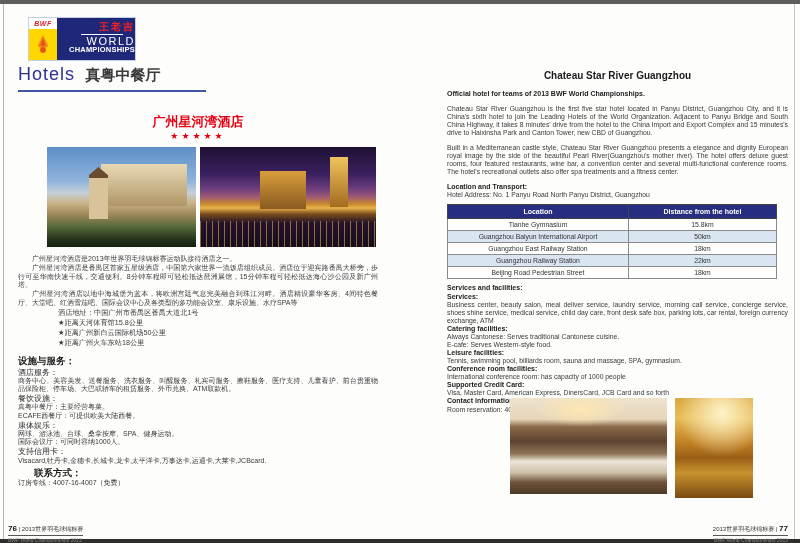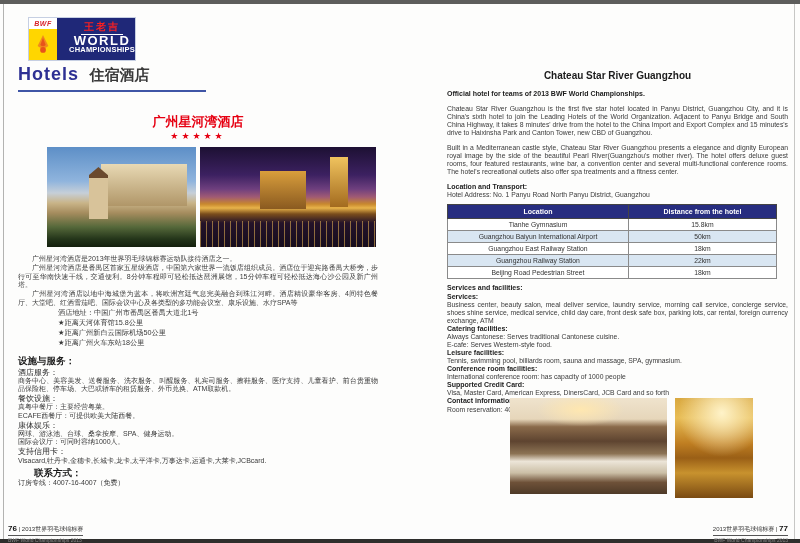--- a/index.html
+++ b/index.html
@@ -10,29 +10,29 @@
   .edge-l{position:absolute;left:3px;top:4px;bottom:4px;width:1px;background:#b3b3b1;}
   .edge-r{position:absolute;right:5px;top:4px;bottom:4px;width:1px;background:#c7c7c5;}
 
   
   .logo{position:absolute;left:28px;top:17px;width:108px;height:44px;display:flex;
         border:1px solid #c6cfe2;background:#fff;box-sizing:border-box;}
   .logo-left{width:32px;display:flex;flex-direction:column;}
   .logo-bwf{height:11px;background:#fff;color:#d8232a;font-weight:bold;font-style:italic;
             font-size:7px;text-align:center;line-height:11px;letter-spacing:.5px;}
   .logo-shuttle{flex:1;background:#ffd600;display:flex;align-items:center;justify-content:center;}
-  .logo-right{flex:1;background:#1f2878;color:#fff;text-align:center;padding-top:2px;padding-left:12px;}
+  .logo-right{flex:1;background:#1f2878;color:#fff;text-align:right;padding-top:2px;padding-left:12px;}
   .logo-sponsor{color:#ff1f1f;font-size:10px;font-weight:bold;letter-spacing:2px;line-height:13px;}
   .logo-divider{width:42px;height:1px;background:#fff;margin:1px auto 2px;}
-  .logo-world{font-size:13px;font-weight:bold;letter-spacing:1.5px;line-height:8px;}
+  .logo-world{font-size:11px;font-weight:normal;letter-spacing:1.5px;line-height:8px;}
   .logo-champ{font-size:7.5px;font-weight:bold;line-height:9px;letter-spacing:.2px;}
 
   
   .hotels-header{position:absolute;left:18px;top:64px;white-space:nowrap;}
-  .hh-en{font-size:18px;font-weight:bold;color:#2e3093;letter-spacing:1px;}
+  .hh-en{font-size:18px;font-weight:normal;color:#2e3093;letter-spacing:1px;}
   .hh-zh{font-size:15px;font-weight:bold;color:#3a3a3a;margin-left:6px;}
   .hh-rule{position:absolute;left:18px;top:90px;width:188px;height:2px;background:#3f55a6;}
 
   
   .left-col{position:absolute;left:18px;top:98px;width:360px;}
   .ltitle{font-size:13px;font-weight:bold;color:#e60012;text-align:center;line-height:15px;margin-top:16px;}
   .lstars{text-align:center;color:#e60012;font-size:9px;letter-spacing:3px;line-height:10px;margin:2px 0 6px;}
   .photos{display:flex;gap:4px;margin-left:29px;margin-bottom:8px;}
   .photo{position:relative;overflow:hidden;}
   .photo-day{width:149px;height:100px;
@@ -112,21 +112,21 @@
     <div class="logo-right">
       <div class="logo-sponsor">王老吉</div>
       <div class="logo-divider"></div>
       <div class="logo-world">WORLD</div>
       <div class="logo-champ">CHAMPIONSHIPS</div>
     </div>
   </div>
 
   <div class="hotels-header">
     <span class="hh-en">Hotels</span>
-    <span class="hh-zh">住宿酒店</span>
+    <span class="hh-zh">真粤中餐厅</span>
   </div>
   <div class="hh-rule"></div>
 
   <section class="left-col">
     <div class="ltitle">广州星河湾酒店</div>
     <div class="lstars">★★★★★</div>
 
     <div class="photos">
       <div class="photo photo-day"></div>
       <div class="photo photo-night"></div>

